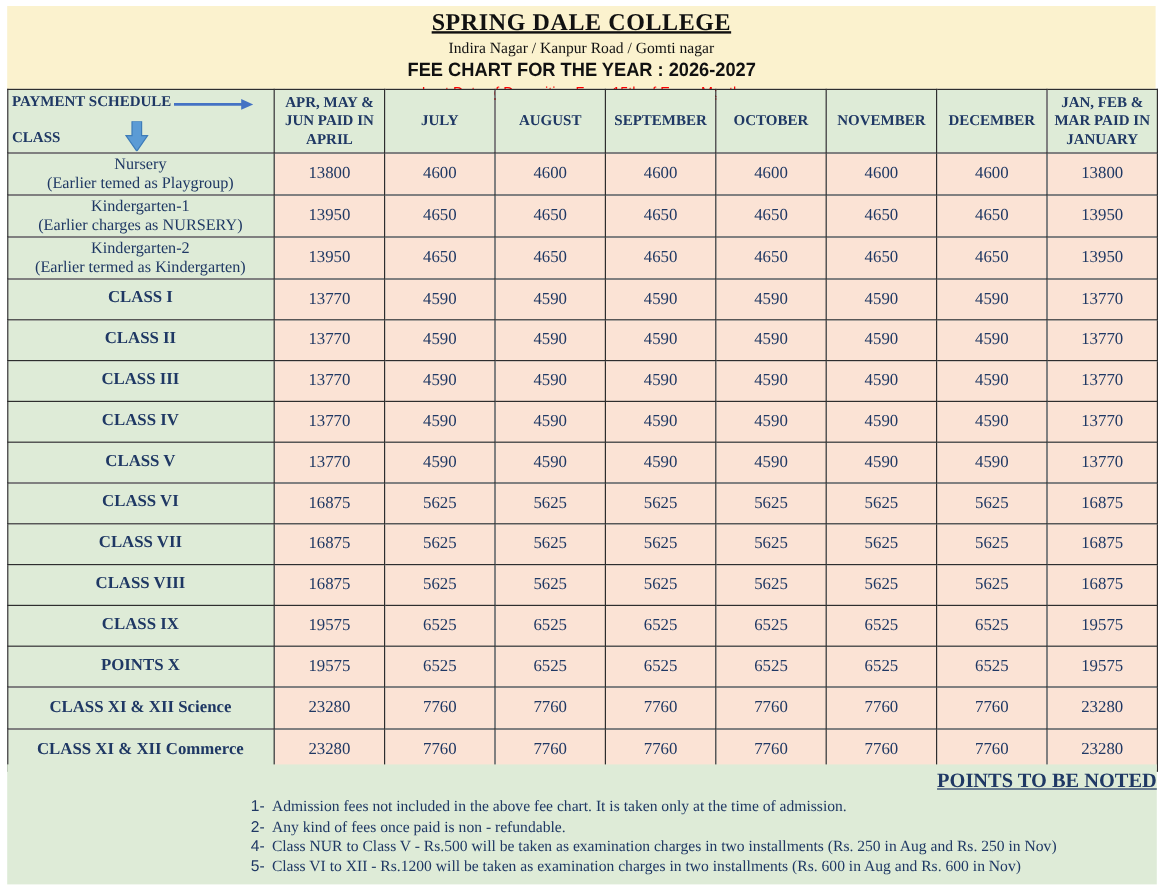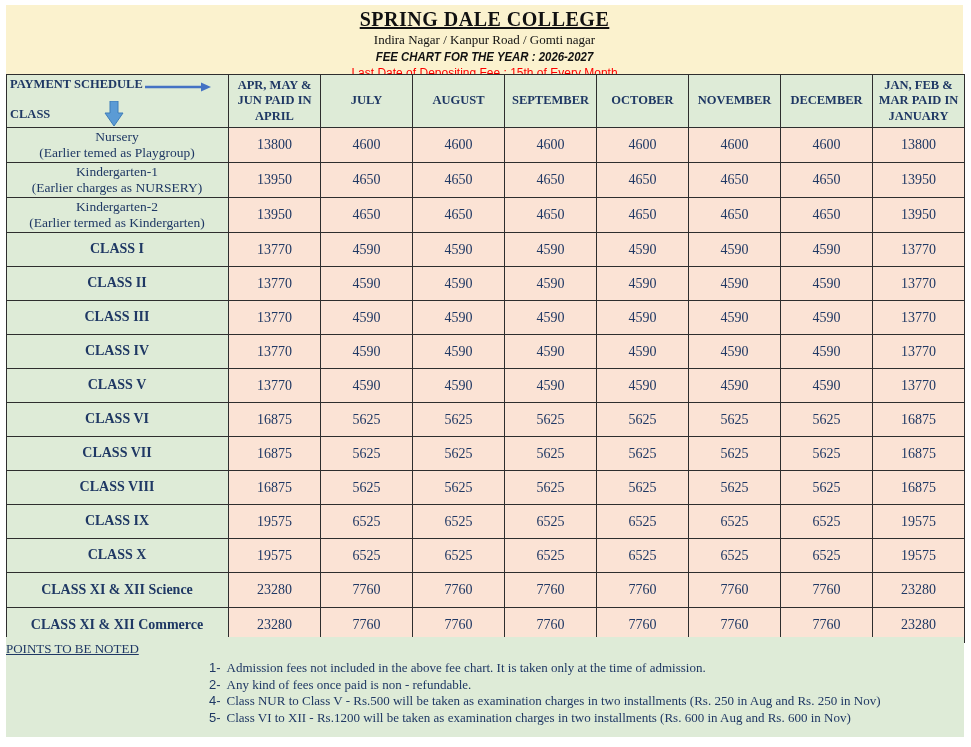--- a/index.html
+++ b/index.html
@@ -13,21 +13,21 @@
     position:absolute; left:6px; top:5px; width:957px; height:69px;
     background:#FBF2CE; text-align:center;
   }
   .title {
     font-size:20px; font-weight:bold; color:#111111;
     text-decoration:underline; letter-spacing:0.5px; padding-top:3px;
   }
   .subtitle { font-size:13px; color:#111111; margin-top:1px; }
   .feechart-line {
     font-family:"Liberation Sans", sans-serif; font-weight:bold;
-    font-size:12px; color:#111111; margin-top:2px;font-style:italic;
+    font-size:16px; color:#111111; margin-top:2px;
   }
   .feechart-line > span { display:inline-block; transform:scaleX(0.95); }
   .lastdate-line {
     font-family:"Liberation Sans", sans-serif; font-size:12px;
     color:#FF0000; text-decoration:underline; margin-top:2px;
   }
 
   
   table.fee-table {
     position:absolute; left:6px; top:74px; width:958px;
@@ -60,21 +60,21 @@
     background:#FBE3D5; color:#1F3864; text-align:center;
     font-size:14px; vertical-align:middle;
   }
 
   
   .notes {
     position:absolute; left:6px; top:637px; width:958px; height:100px;
     background:#DEEBD7; color:#1F3864;
   }
   .notes-title {
-    text-align:left; font-weight:normal; font-size:13px;
+    text-align:right; font-weight:bold; font-size:17px;
     text-decoration:underline; margin-top:4px;
   }
   .notes-list { margin:3px 12px 0 203px; }
   .note { font-size:13px; line-height:16.5px; white-space:nowrap; }
   .note-num { font-family:"Liberation Sans", sans-serif; margin-right:6px; }
 </style>
 </head>
 <body>
 
 <div class="page">
@@ -286,21 +286,21 @@
           <td>6525</td>
           <td>6525</td>
           <td>6525</td>
           <td>6525</td>
           <td>6525</td>
           <td>6525</td>
           <td>19575</td>
         </tr>
         <tr>
           <th class="rowlabel bold">
-            <div>CLASS X</div>
+            <div>POINTS X</div>
           </th>
           <td>19575</td>
           <td>6525</td>
           <td>6525</td>
           <td>6525</td>
           <td>6525</td>
           <td>6525</td>
           <td>6525</td>
           <td>19575</td>
         </tr>

